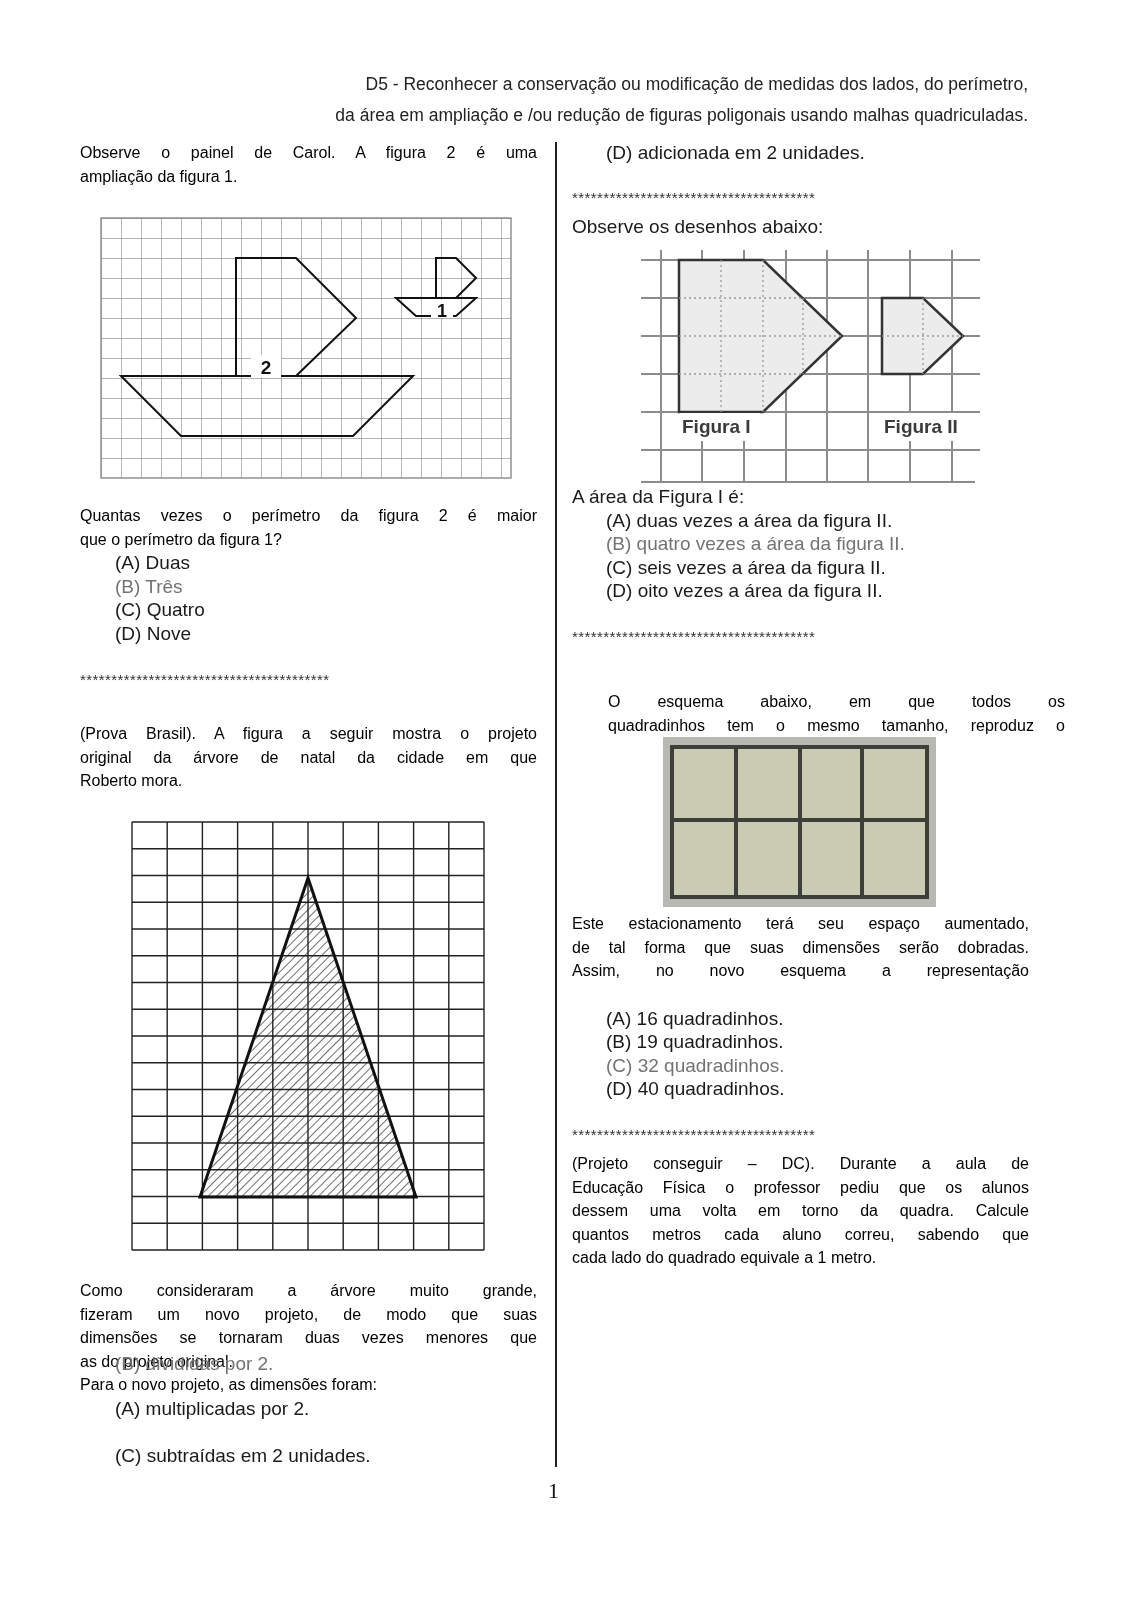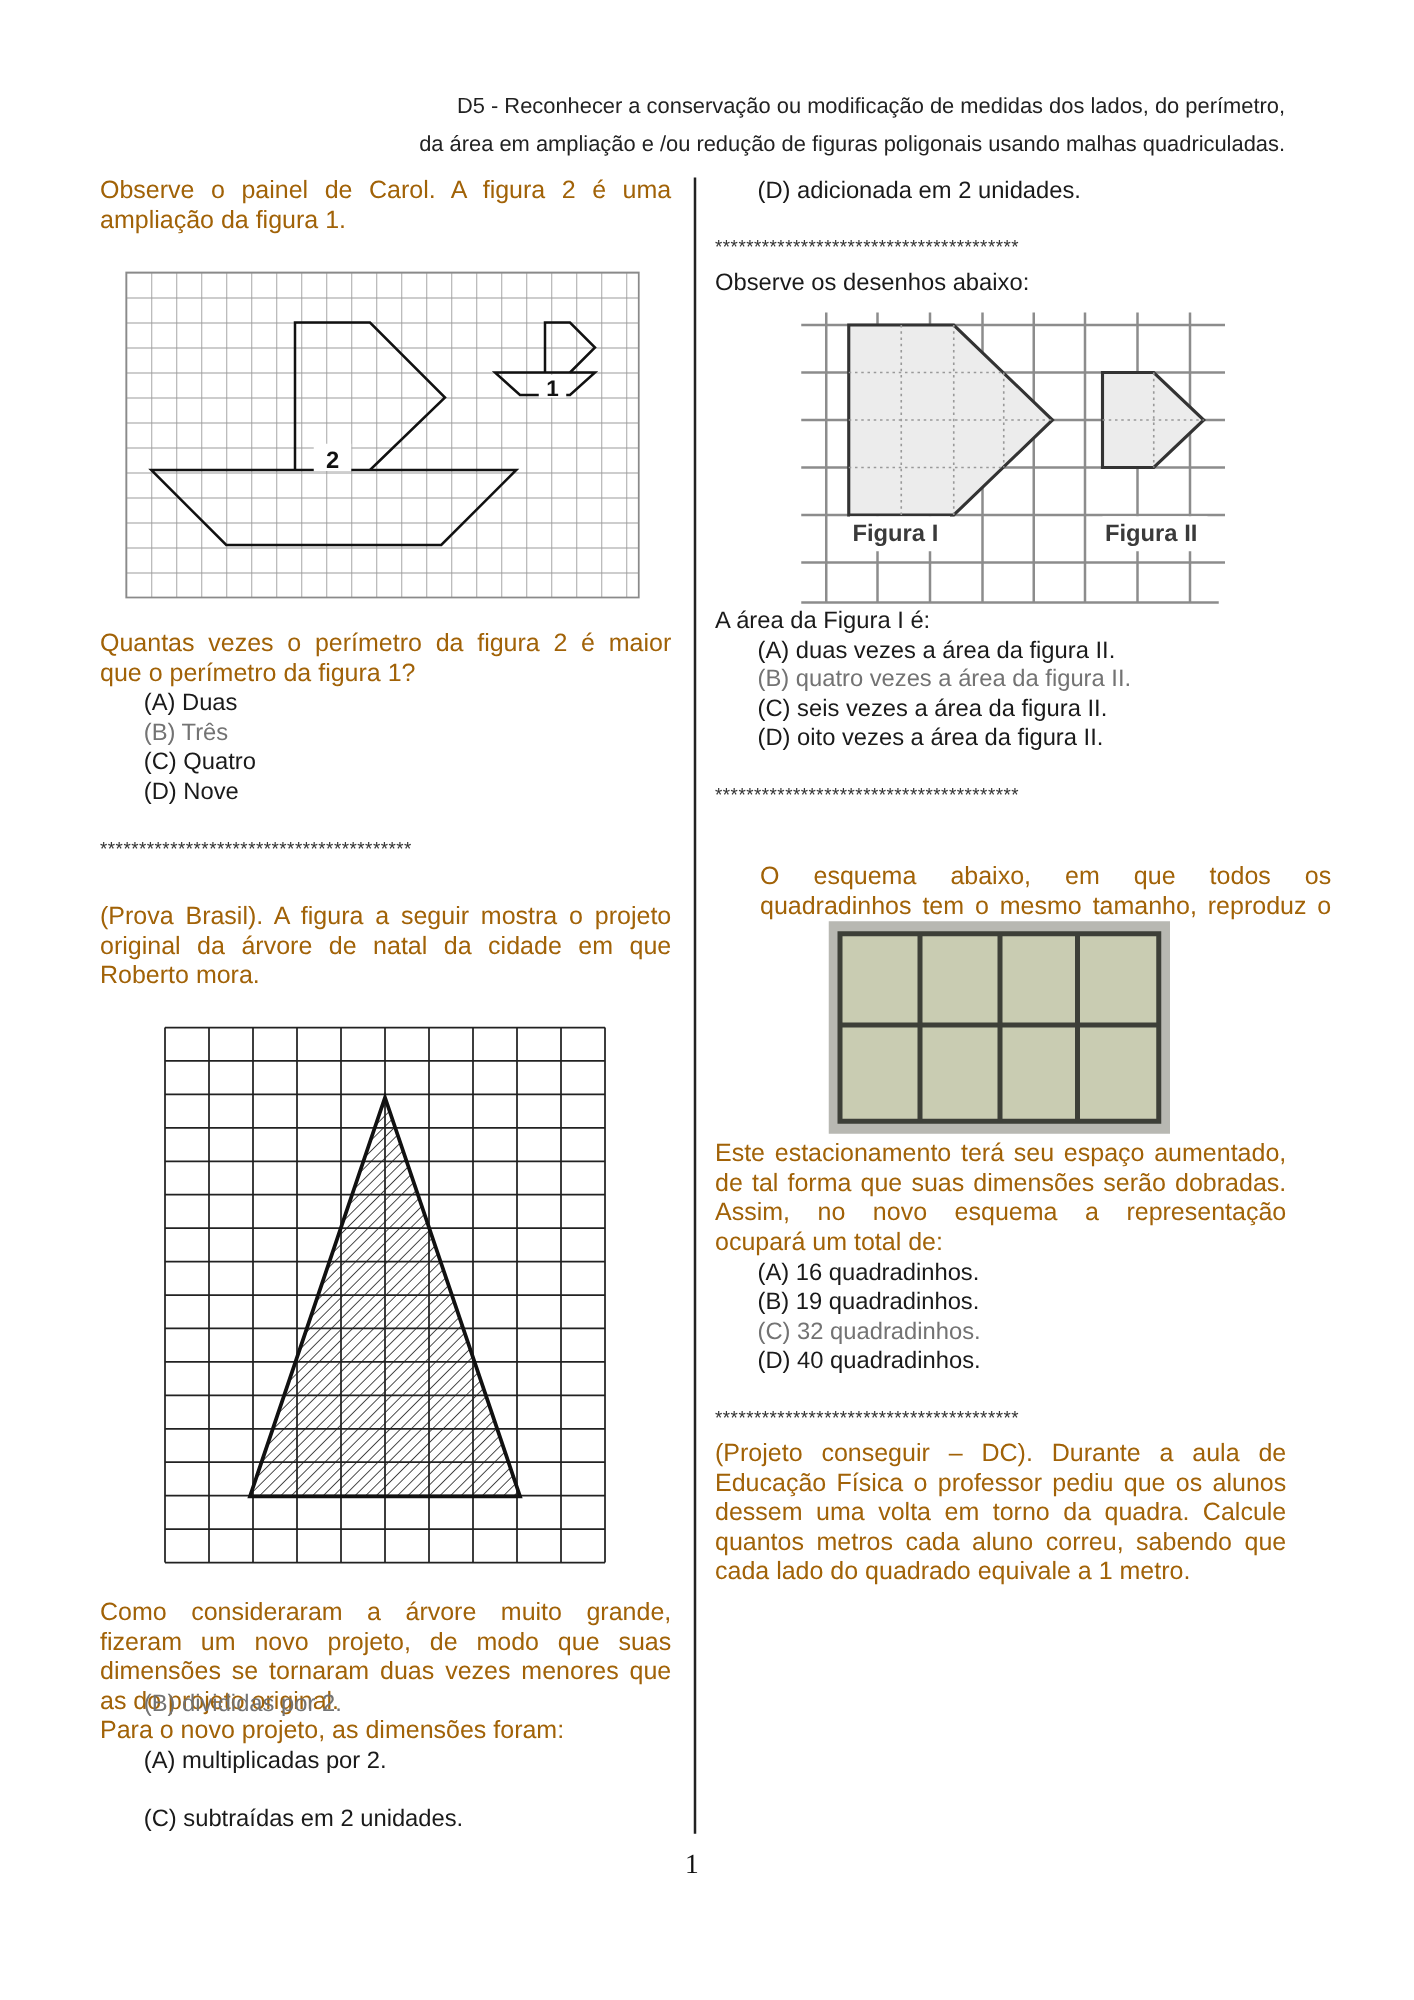--- a/index.html
+++ b/index.html
@@ -1,19 +1,19 @@
 <!DOCTYPE html>
 <html><head>
 <meta charset="utf-8">
 <style>
   html, body { margin: 0; padding: 0; background: #ffffff; }
   body { width: 1131px; height: 1600px; position: relative; overflow: hidden;
          font-family: "Liberation Sans", sans-serif; color: #1a1a1a; }
   .header-line { position: absolute; right: 103px; font-size: 17.5px; line-height: 24px; white-space: nowrap; color: #222; padding-left: 35px; }
-  .para { position: absolute; font-size: 20px; line-height: 23.5px; text-align: justify; color: #a16207; }
+  .para { position: absolute; font-size: 16px; line-height: 23.5px; text-align: justify; color: #000000; }
   .para .line { display: block; text-align: justify; text-align-last: justify; }
   .para .line.last { text-align-last: left; }
   .opt { position: absolute; font-size: 19px; line-height: 23.5px; white-space: nowrap; color: #1a1a1a; }
   .opt.correct { color: #737373; }
   .stars { position: absolute; font-size: 15px; letter-spacing: 0.4px; color: #333; white-space: nowrap; }
   .divider { position: absolute; left: 555px; top: 142px; width: 2px; height: 1325px; background: #222; }
   .pagenum { position: absolute; left: 548px; top: 1478px; font-family: "Liberation Serif", serif; font-size: 22px; color: #111; }
   svg { position: absolute; overflow: visible; }
 </style>
 </head>
@@ -188,21 +188,20 @@
     <line x1="73" y1="10" x2="73" y2="160"></line>
     <line x1="137" y1="10" x2="137" y2="160"></line>
     <line x1="199" y1="10" x2="199" y2="160"></line>
   </g>
 </svg>
 
 <div class="para" style="left:572px; top:912px; width:457px;">
   <span class="line">Este estacionamento terá seu espaço aumentado,</span>
   <span class="line">de tal forma que suas dimensões serão dobradas.</span>
   <span class="line">Assim, no novo esquema a representação</span>
-  <span class="line last">ocupará um total de:</span>
 </div>
 <div class="opt" style="left:606px; top:1007px;">(A) 16 quadradinhos.</div>
 <div class="opt" style="left:606px; top:1030px;">(B) 19 quadradinhos.</div>
 <div class="opt correct" style="left:606px; top:1054px;">(C) 32 quadradinhos.</div>
 <div class="opt" style="left:606px; top:1077px;">(D) 40 quadradinhos.</div>
 
 <div class="stars" style="left:572px; top:1126px;">***************************************</div>
 
 <div class="para" style="left:572px; top:1152px; width:457px;">
   <span class="line">(Projeto conseguir – DC). Durante a aula de</span>

